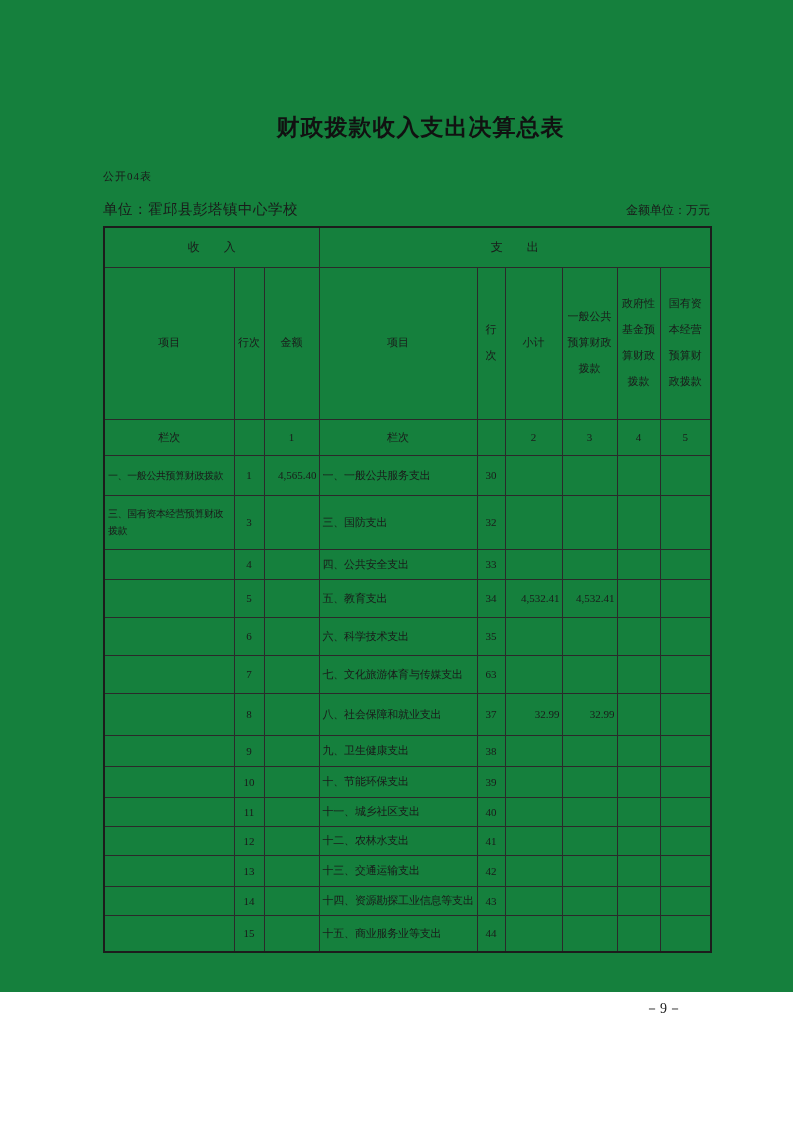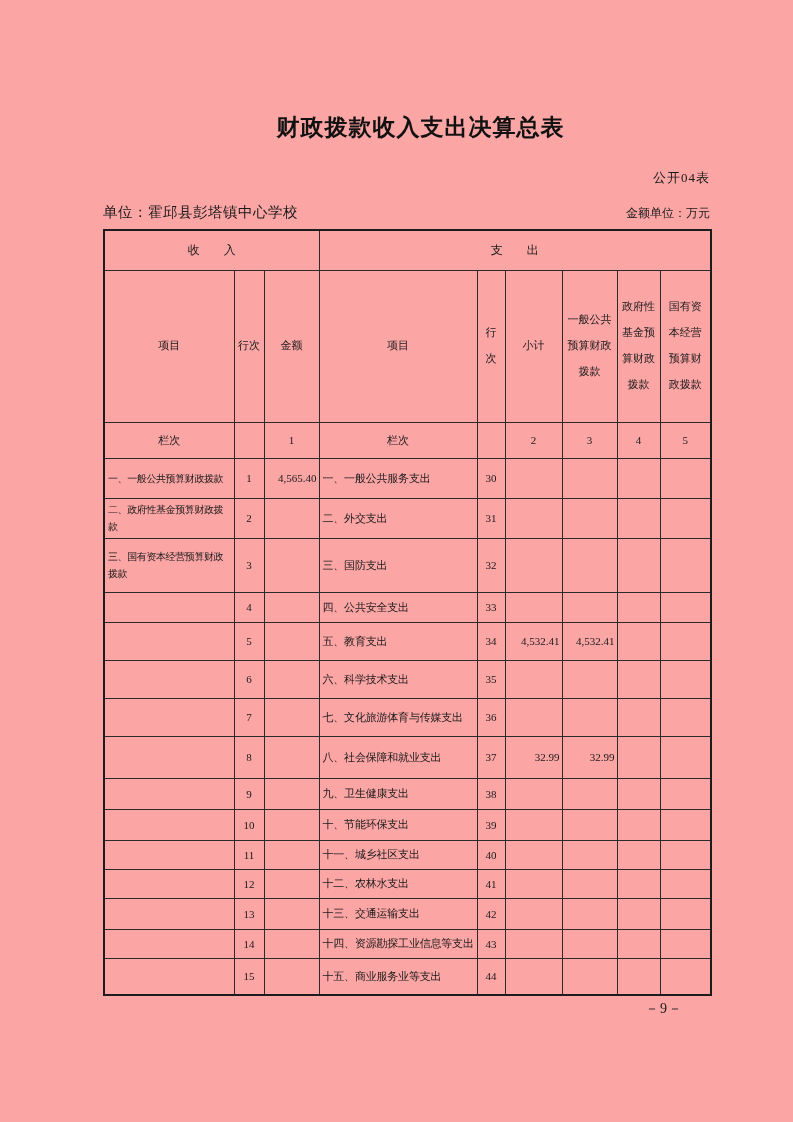--- a/index.html
+++ b/index.html
@@ -4,37 +4,36 @@
 <style>
   * { margin: 0; padding: 0; box-sizing: border-box; }
   html, body { background: #ffffff; }
   body {
     width: 793px; height: 1122px;
     font-family: "Liberation Serif", "DejaVu Serif", serif;
     color: #1a1a1a;
     position: relative;
     overflow: hidden;
   }
-  .page { position: absolute; left: 0; top: 0; width: 793px; height: 1122px; background: #fca5a5; }
+  .page { position: absolute; left: 0; top: 0; width: 793px; height: 992px; background: #15803d; }
   .content { position: absolute; left: 103px; top: 0; width: 607px; }
 
   .title {
     margin-top: 112px;
     text-align: center;
     font-family: "Liberation Sans", "DejaVu Sans", sans-serif;
     font-weight: bold;
     font-size: 23px;
     letter-spacing: 1px;
     color: #111;
     padding-left: 28px;
   }
   .form-label {
     margin-top: 26px;
-    text-align: right;
-    font-size: 13px;
+    font-size: 11px;
     letter-spacing: 1px;
   }
   .meta-row {
     margin-top: 16px;
     margin-bottom: 7px;
     display: flex;
     justify-content: space-between;
     align-items: flex-end;
     gap: 28px;
   }
@@ -144,31 +143,20 @@
             <td class="c-item c-item-sm">一、一般公共预算财政拨款</td>
             <td class="c-line">1</td>
             <td class="c-amt">4,565.40</td>
             <td class="c-item">一、一般公共服务支出</td>
             <td class="c-line">30</td>
             <td class="c-amt"></td>
             <td class="c-amt"></td>
             <td class="c-amt"></td>
             <td class="c-amt"></td>
           </tr>
-          <tr style="height: 40px;">
-            <td class="c-item c-item-sm">二、政府性基金预算财政拨款</td>
-            <td class="c-line">2</td>
-            <td class="c-amt"></td>
-            <td class="c-item">二、外交支出</td>
-            <td class="c-line">31</td>
-            <td class="c-amt"></td>
-            <td class="c-amt"></td>
-            <td class="c-amt"></td>
-            <td class="c-amt"></td>
-          </tr>
           <tr style="height: 54px;">
             <td class="c-item c-item-sm">三、国有资本经营预算财政拨款</td>
             <td class="c-line">3</td>
             <td class="c-amt"></td>
             <td class="c-item">三、国防支出</td>
             <td class="c-line">32</td>
             <td class="c-amt"></td>
             <td class="c-amt"></td>
             <td class="c-amt"></td>
             <td class="c-amt"></td>
@@ -204,21 +192,21 @@
             <td class="c-amt"></td>
             <td class="c-amt"></td>
             <td class="c-amt"></td>
             <td class="c-amt"></td>
           </tr>
           <tr style="height: 38px;">
             <td class="c-item c-item-sm"></td>
             <td class="c-line">7</td>
             <td class="c-amt"></td>
             <td class="c-item">七、文化旅游体育与传媒支出</td>
-            <td class="c-line">36</td>
+            <td class="c-line">63</td>
             <td class="c-amt"></td>
             <td class="c-amt"></td>
             <td class="c-amt"></td>
             <td class="c-amt"></td>
           </tr>
           <tr style="height: 42px;">
             <td class="c-item c-item-sm"></td>
             <td class="c-line">8</td>
             <td class="c-amt"></td>
             <td class="c-item">八、社会保障和就业支出</td>

